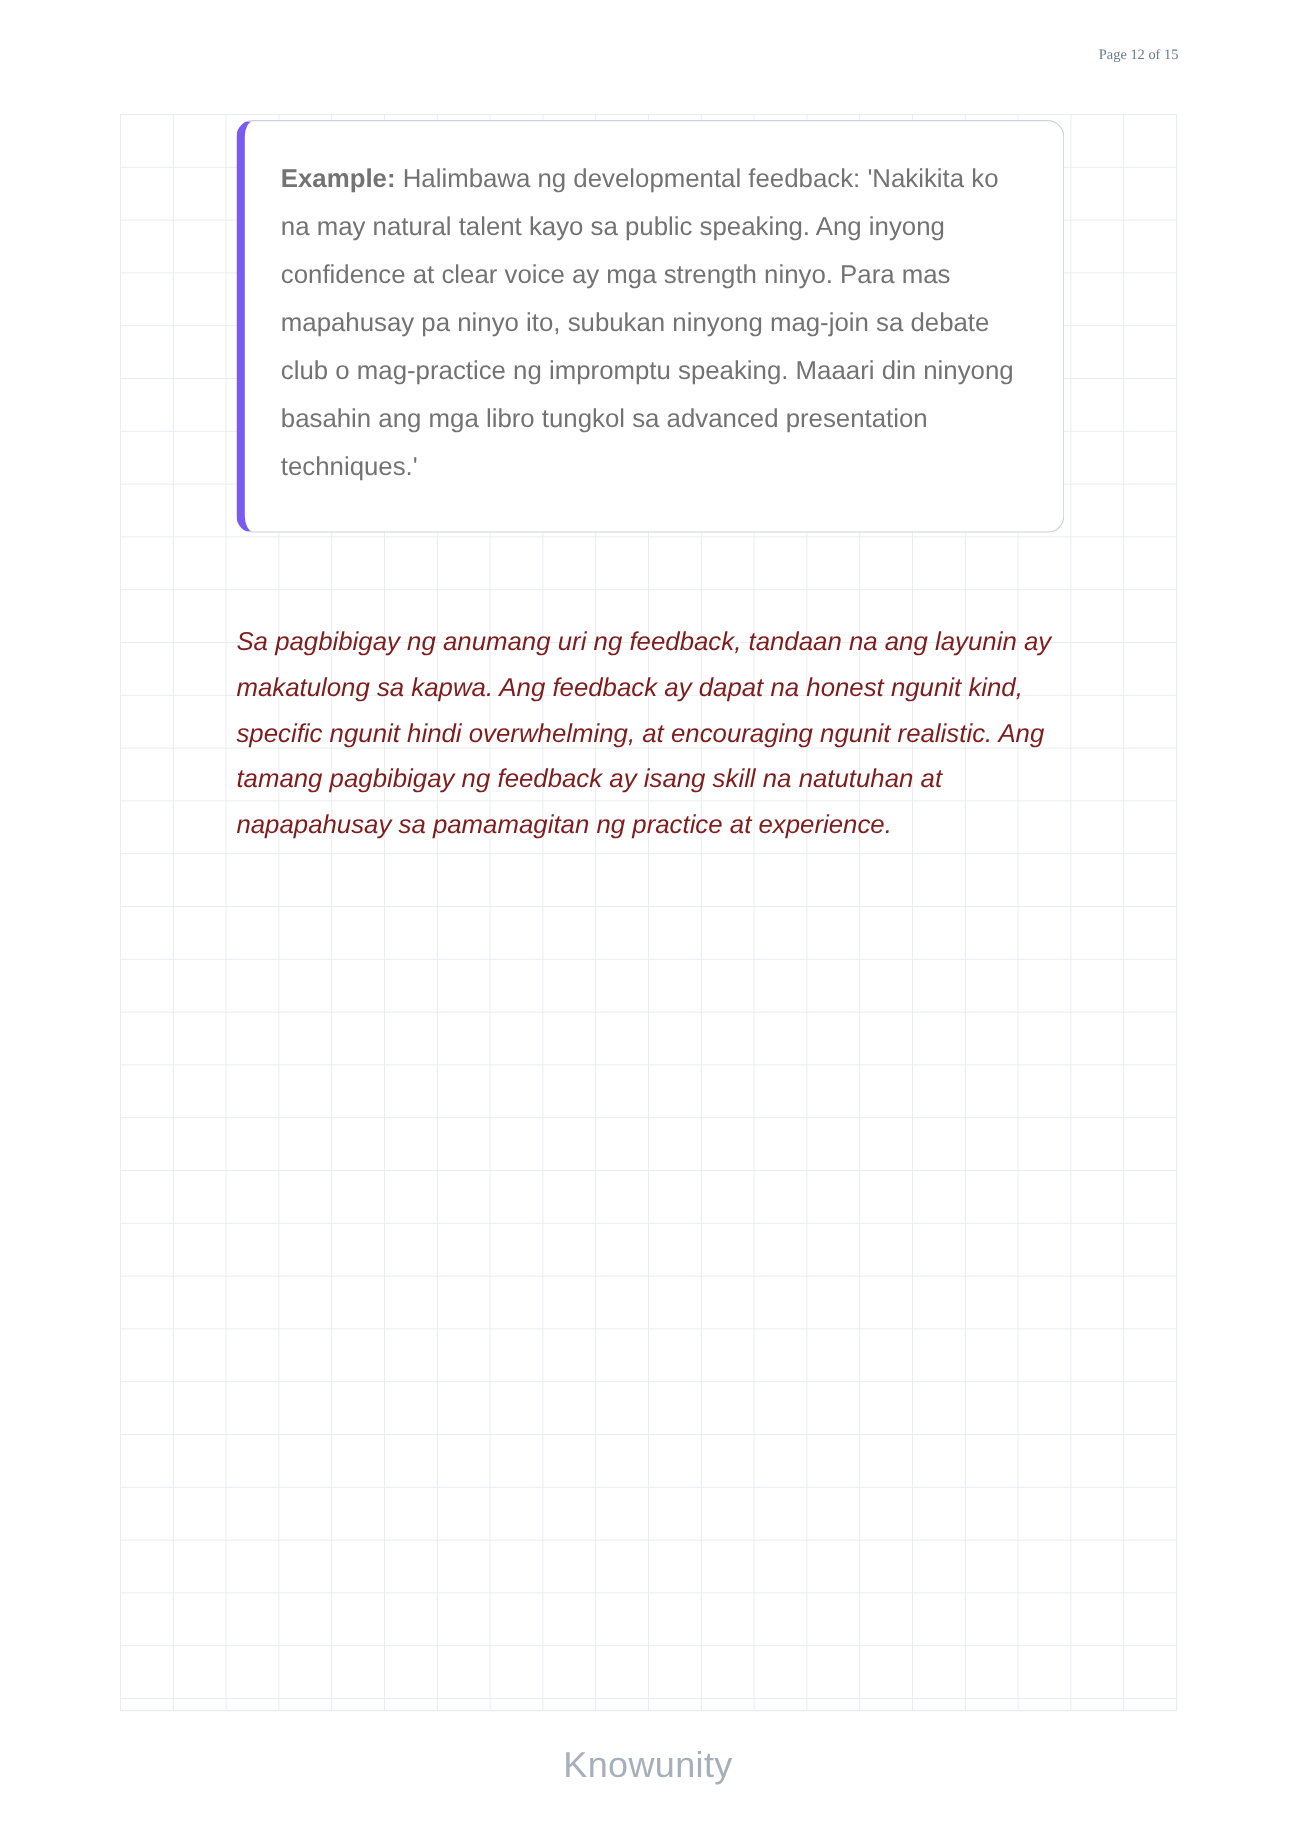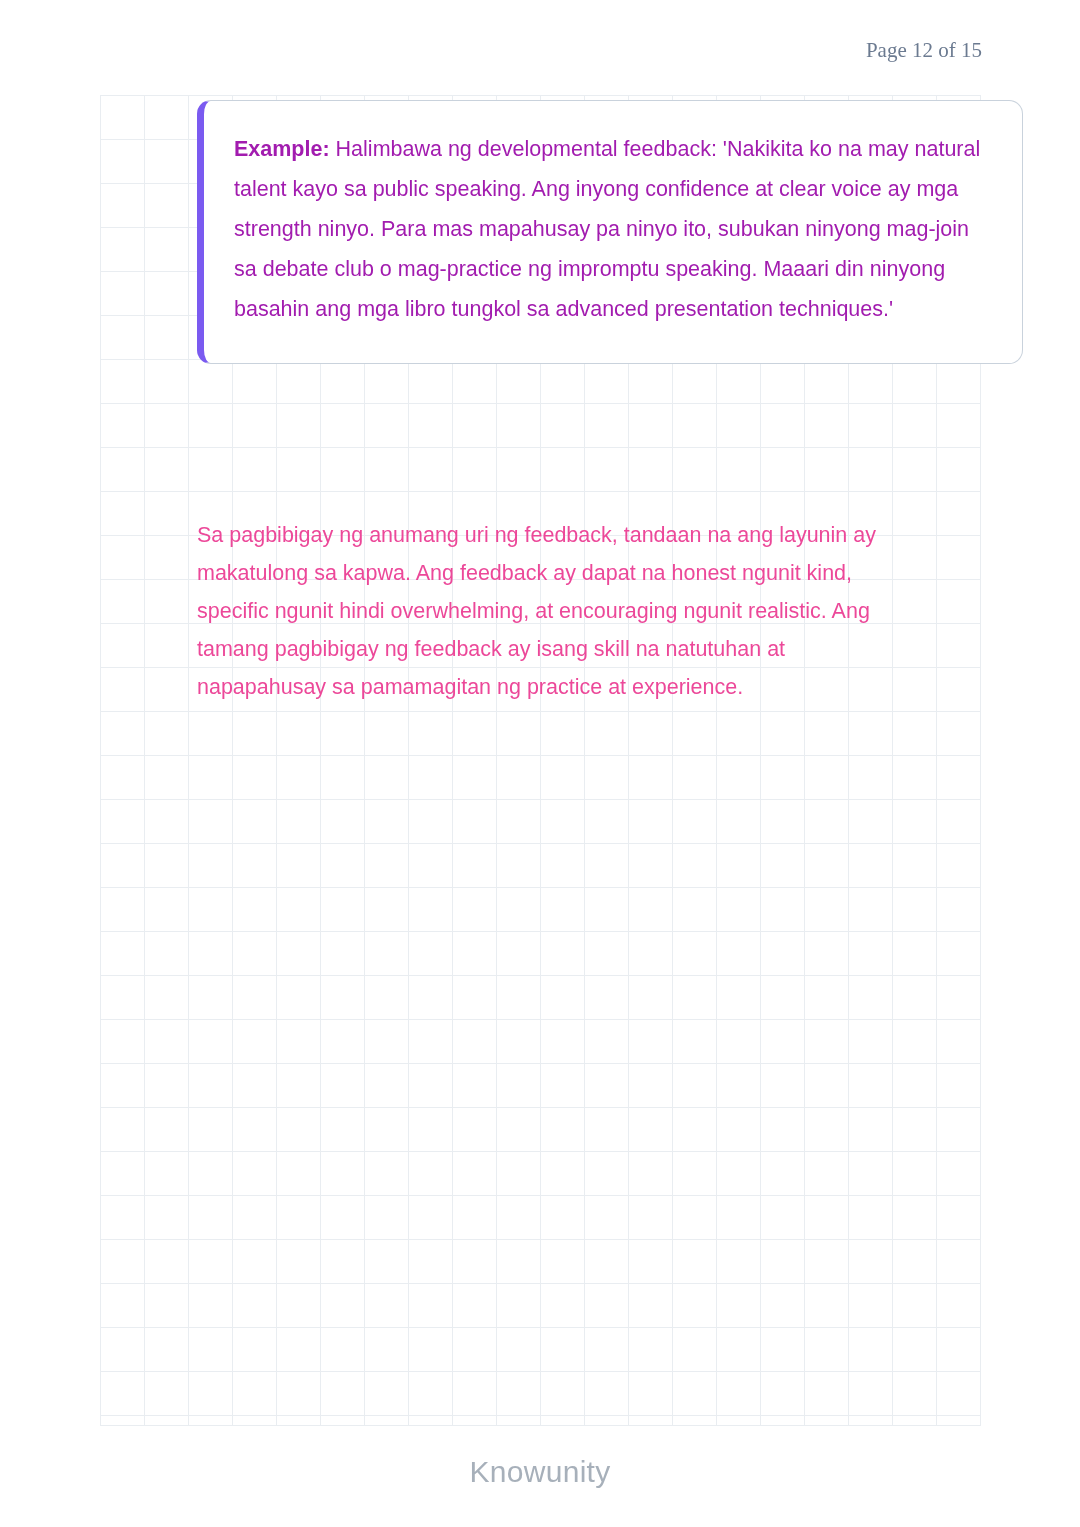--- a/index.html
+++ b/index.html
@@ -12,21 +12,21 @@
     color: #273244;
     overflow: hidden;
   }
 
   
   .page-number {
     position: absolute;
     top: 38px;
     right: 98px;
     font-family: "Liberation Serif", serif;
-    font-size: 21px;
+    font-size: 12px;
     color: #6b7a90;
   }
 
   
   .grid-bg {
     position: absolute;
     left: 100px;
     top: 95px;
     width: 881px;
     height: 1331px;
@@ -37,41 +37,42 @@
     background-position: 0 0;
     border-right: 1px solid #e9edf1;
     border-bottom: 1px solid #e9edf1;
   }
 
   
   .callout {
     position: absolute;
     left: 197px;
     top: 100px;
-    width: 826px;
+    width: 690px;
     background: #ffffff;
     border: 1.5px solid #c9d2dc;
     border-left: 7px solid #7a5af0;
     border-radius: 14px;
     padding: 28px 28px 34px 30px;
     font-size: 21.5px;
     line-height: 40px;
-    color: #a21caf;
+    color: #737373;
   }
   .callout .label { font-weight: bold; }
 
   
   .body-paragraph {
     position: absolute;
     left: 197px;
     top: 516px;
     width: 690px;
     font-size: 21.5px;
     line-height: 38px;
-    color: #ec4899;
+    color: #7f1d1d;
+    font-style: italic;
   }
 
   
   .footer-brand {
     position: absolute;
     left: 0;
     right: 0;
     bottom: 38px;
     text-align: center;
     font-size: 30px;

